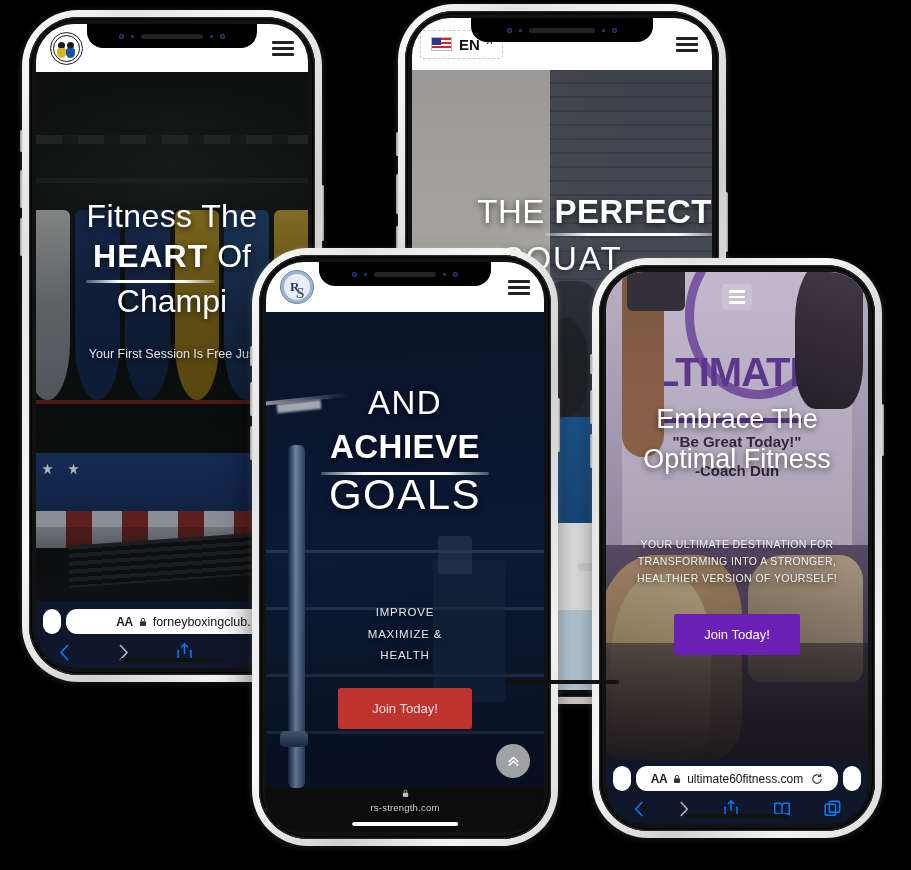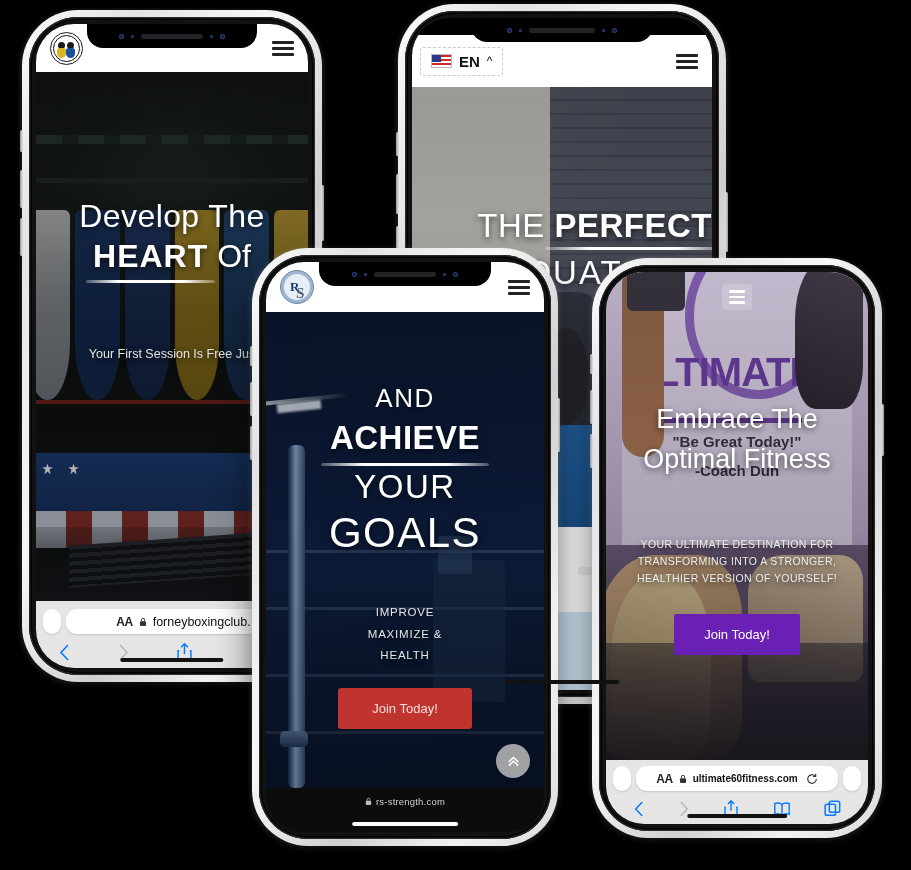--- a/index.html
+++ b/index.html
@@ -64,21 +64,21 @@
   .uline:after{
     content:""; position:absolute; left:-6%; right:-6%; bottom:-6px; height:3px;
     background:linear-gradient(90deg,rgba(255,255,255,.25),#fff 25%,#fff 75%,rgba(255,255,255,.25));
     border-radius:2px;
   }
 
   .cta{ display:inline-block; border:0; color:#fff; cursor:pointer;
         font-family:"Liberation Sans", sans-serif; }
 
   
-  .safari{ background:#e5e5e5; flex:none; }
+  .safari{ background:#0f172a; flex:none; }
   .safari .urlrow{ display:flex; align-items:center; gap:5px; padding:6px 7px 4px; }
   .safari .pill{
     flex:1; background:#fff; border-radius:11px; display:flex; align-items:center;
     justify-content:center; gap:6px; height:25px; color:#111; box-shadow:0 1px 2px rgba(0,0,0,.14);
     overflow:hidden; white-space:nowrap;
   }
   .safari .stub{ width:18px; height:25px; background:#fff; border-radius:11px; flex:none;
                  box-shadow:0 1px 2px rgba(0,0,0,.14); }
   .safari .aa{ font-size:9px; letter-spacing:-.5px; color:#222; }
   .safari .aa b{ font-size:12px; }
@@ -159,25 +159,26 @@
         <div style="position:absolute;top:72%;left:0;right:0;height:11%;background:linear-gradient(180deg,#1d3f79,#16315e);"></div>
         <div style="position:absolute;top:74%;left:6px;width:11px;height:11px;background:#fff;clip-path:polygon(50% 0,61% 35%,98% 35%,68% 57%,79% 100%,50% 73%,21% 100%,32% 57%,2% 35%,39% 35%);"></div>
         <div style="position:absolute;top:74%;left:32px;width:11px;height:11px;background:#fff;clip-path:polygon(50% 0,61% 35%,98% 35%,68% 57%,79% 100%,50% 73%,21% 100%,32% 57%,2% 35%,39% 35%);"></div>
         <div style="position:absolute;top:83%;left:0;right:0;height:7%;background:repeating-linear-gradient(90deg,#cfd6e2 0 30px,#8e2f2a 30px 56px);opacity:.9;"></div>
         <div style="position:absolute;top:86%;left:0;right:0;height:14%;background:linear-gradient(180deg,rgba(10,12,14,.2),#13161a);"></div>
 
         <div style="position:absolute;top:88%;left:12%;right:6%;height:8%;background:repeating-linear-gradient(180deg,#24282e 0 4px,#111417 4px 8px);transform:skewY(-4deg);"></div>
         <div class="shade" style="background:linear-gradient(180deg,rgba(0,0,0,.28) 0%,rgba(0,0,0,.40) 45%,rgba(0,0,0,.22) 100%);"></div>
 
         <div class="hero-txt" style="top:24%;">
-          <div style="font-size:32px;font-weight:300;letter-spacing:.4px;line-height:1.08;">Develop The</div>
+          <div style="font-size:32px;font-weight:300;letter-spacing:.4px;line-height:1.08;">Fitness The</div>
           <div style="font-size:32px;line-height:1.3;margin-top:2px;">
             <span class="uline" style="font-weight:800;letter-spacing:1px;">HEART</span>
             <span style="font-weight:300;">Of</span>
           </div>
+          <div style="font-size:32px;font-weight:300;line-height:1.25;margin-top:4px;">Champi</div>
         </div>
 
         <div class="hero-txt" style="top:52%;font-size:12.5px;font-weight:300;color:#e4e4e4;">Your First Session Is Free Jus</div>
 
       </div>
 
       <div class="safari" style="padding-top:2px;">
         <div class="urlrow">
           <div class="stub"></div>
           <div class="pill">
@@ -218,21 +219,21 @@
 
     <div class="screen">
       <div class="notch" style="width:182px;">
         <span class="dot"></span>
         <span class="dot sm"></span>
         <span class="spk"></span>
         <span class="dot sm"></span>
         <span class="dot"></span>
       </div>
 
-      <div class="site-top" style="height:52px;padding-left:8px;margin-top:17px;">
+      <div class="site-top" style="height:52px;padding-left:8px;">
         <div style="display:flex;align-items:center;gap:7px;border:1px dashed #c9c9c9;border-radius:3px;padding:5px 10px;background:#fff;">
           <span style="width:21px;height:14px;display:inline-block;border:1px solid #bbb;position:relative;background:
                   repeating-linear-gradient(180deg,#cf2b2b 0 2px,#fff 2px 4px);">
             <span style="position:absolute;left:0;top:0;width:9px;height:7px;background:#2b3a8f;"></span>
           </span>
           <b style="font-size:15px;color:#111;">EN</b>
           <span style="font-size:12px;color:#111;">^</span>
         </div>
         <div class="burger">
           <i></i>
@@ -335,21 +336,21 @@
         <div class="urlrow">
           <div class="stub"></div>
           <div class="pill">
             <span class="aa">
               <b>AA</b>
             </span>
             <svg width="8" height="10" viewBox="0 0 10 12">
               <rect x="1.2" y="5" width="7.6" height="6" rx="1.4" fill="#333"></rect>
               <path d="M3 5V3.4a2 2 0 0 1 4 0V5" stroke="#333" stroke-width="1.2" fill="none"></path>
             </svg>
-            <span style="font-size:10px;font-weight:bold;">ultimate60fitness.com</span>
+            <span style="font-size:12px;">ultimate60fitness.com</span>
             <svg width="12" height="12" viewBox="0 0 14 14" style="margin-left:2px;">
               <path d="M12 7a5 5 0 1 1-1.6-3.6" stroke="#333" stroke-width="1.3" fill="none"></path>
               <path d="M11.3 1v3h-3" stroke="#333" stroke-width="1.3" fill="none"></path>
               </svg>
           </div>
           <div class="stub"></div>
         </div>
         <div class="toolrow">
           <svg width="12" height="18" viewBox="0 0 13 19">
             <path d="M10 2 3 9.5 10 17" class="ic"></path>
@@ -416,46 +417,45 @@
         <div style="position:absolute;left:0;right:0;top:88%;height:3px;background:rgba(150,180,220,.20);"></div>
 
         <div style="position:absolute;left:8%;top:28%;width:17px;height:72%;border-radius:6px;background:linear-gradient(90deg,#1b2c4e,#9fc2e6 45%,#3c5880);"></div>
         <div style="position:absolute;left:5%;top:88%;width:28px;height:16px;border-radius:5px;background:linear-gradient(180deg,#6b89ad,#29405f);"></div>
 
         <div style="position:absolute;right:14%;top:52%;width:26%;height:30%;background:rgba(35,55,85,.55);border-radius:4px;"></div>
         <div style="position:absolute;right:26%;top:47%;width:12%;height:8%;background:rgba(60,90,120,.55);border-radius:3px;"></div>
         <div class="shade" style="background:linear-gradient(180deg,rgba(4,10,22,.30),rgba(4,10,22,.42));"></div>
 
         <div class="hero-txt" style="top:15%;">
-          <div style="font-size:26px;font-weight:400;letter-spacing:1.5px;line-height:1.22;">AND</div>
+          <div style="font-size:33px;font-weight:400;letter-spacing:1.5px;line-height:1.22;">AND</div>
           <div style="line-height:1.3;margin-top:2px;">
             <span class="uline" style="font-size:33px;font-weight:800;letter-spacing:.5px;">ACHIEVE</span>
           </div>
-          <div style="font-size:33px;font-weight:400;letter-spacing:1.5px;line-height:1.22;margin-top:7px;">YOUR</div>
           <div style="font-size:42px;font-weight:400;letter-spacing:1.5px;line-height:1.22;">GOALS</div>
         </div>
 
         <div class="hero-txt" style="top:61%;font-size:11.5px;letter-spacing:.8px;line-height:1.85;color:#e6e6e6;">
           <div>IMPROVE</div>
           <div>MAXIMIZE &amp;</div>
           <div>HEALTH</div>
         </div>
 
         <div style="position:absolute;top:79%;left:0;right:0;text-align:center;">
           <button class="cta" style="background:#c0342f;color:#f3dede;font-size:13px;padding:13px 34px;border-radius:3px;">Join Today!</button>
         </div>
 
         <div class="scrolltop" style="right:14px;bottom:10px;width:34px;height:34px;">
           <svg width="15" height="15" viewBox="0 0 16 16">
             <path d="M3 8.4 8 3.6l5 4.8M3 12.4 8 7.6l5 4.8" stroke="#fff" stroke-width="1.5" fill="none"></path>
           </svg>
         </div>
       </div>
 
-      <div class="urlbar-dark" style="height:26px;">
+      <div class="urlbar-dark" style="height:26px;flex-direction:column;">
         <svg width="7" height="9" viewBox="0 0 10 12">
           <rect x="1.2" y="5" width="7.6" height="6" rx="1.4" fill="#bdbdbd"></rect>
           <path d="M3 5V3.4a2 2 0 0 1 4 0V5" stroke="#bdbdbd" stroke-width="1.2" fill="none"></path>
         </svg>
         <span style="font-size:9.5px;letter-spacing:.2px;">rs-strength.com</span>
       </div>
       <div style="background:#0c0c0c;height:18px;flex:none;"></div>
       <div class="homebar light"></div>
     </div>
   </div>

